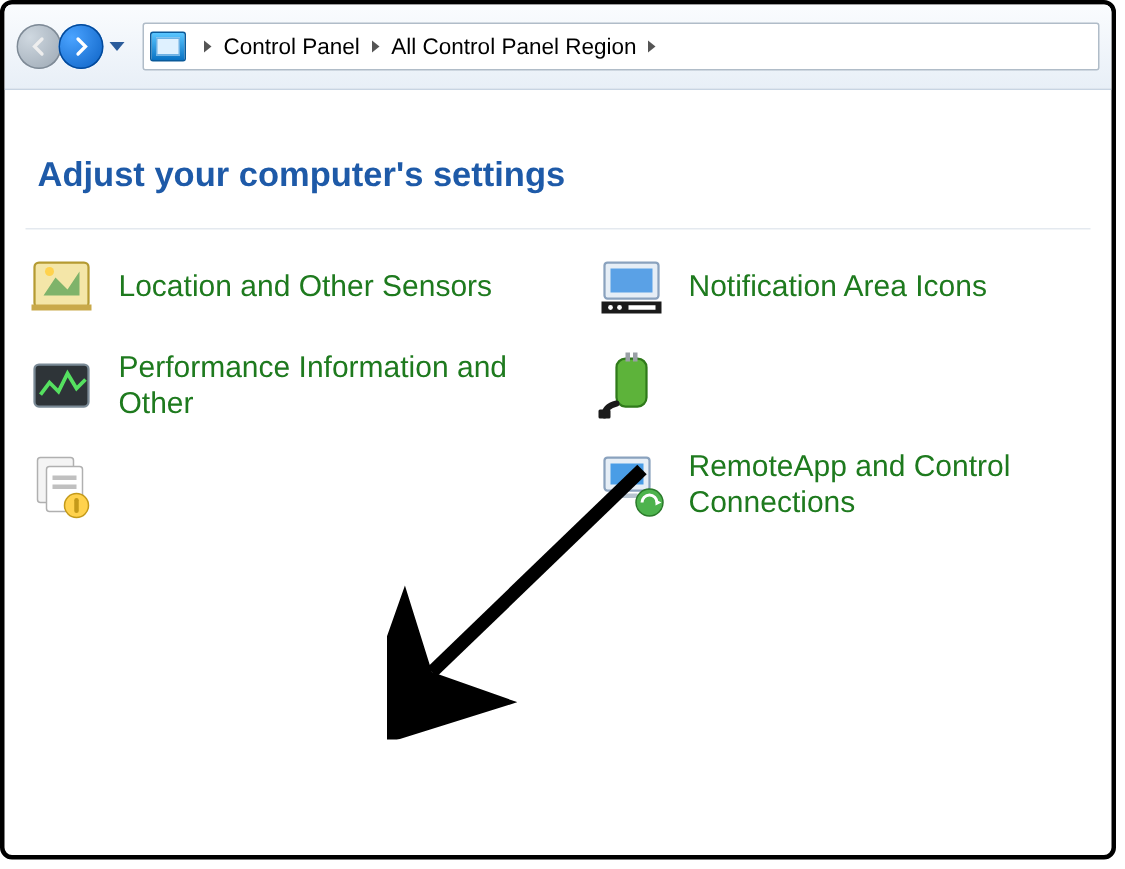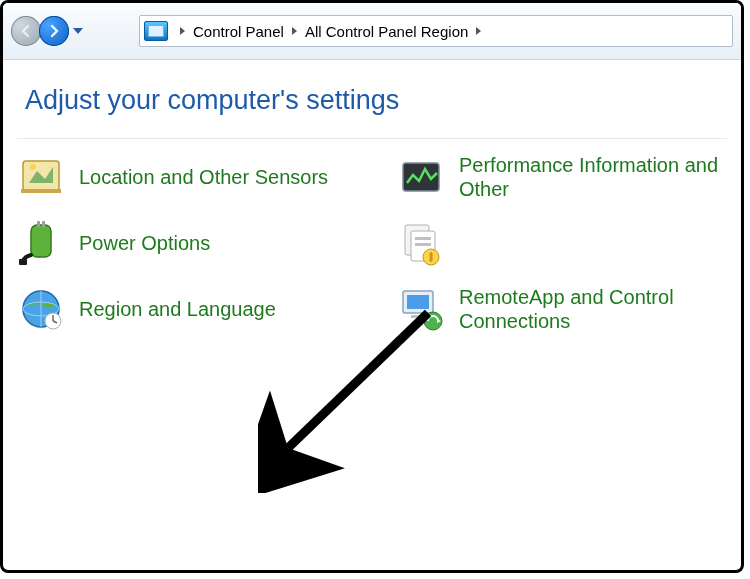--- a/index.html
+++ b/index.html
@@ -22,21 +22,20 @@
     overflow: hidden;
   }
   
   .navbar {
     display: flex;
     align-items: center;
     height: 48px;
     padding: 4px 8px;
     background: linear-gradient(#fafcfe, #e8eff7);
     border-bottom: 1px solid #c8d4e2;
-    gap: 44px;
   }
   .nav-buttons {
     display: flex;
     align-items: center;
     margin-right: 6px;
   }
   .nav-circle {
     width: 30px;
     height: 30px;
     border-radius: 50%;
@@ -99,23 +98,24 @@
     border-left: 5px solid #555;
     margin: 0 8px;
   }
   .crumb-text { white-space: nowrap; }
 
   
   .content {
     padding: 20px 14px 0 14px;
   }
   .heading {
-    font-size: 27px;
+    font-size: 23px;
     color: #1e5aa8;
-    margin: 5px 0 22px 8px;
+    margin: 23px 0 22px 8px;
+    font-weight: bold;
   }
   .divider {
     height: 1px;
     background: #e4e9ef;
     margin-bottom: 14px;
   }
   .grid {
     display: grid;
     grid-template-columns: 370px 1fr;
     column-gap: 10px;
@@ -192,20 +192,33 @@
             <rect x="6" y="8" width="36" height="30" rx="3" fill="#f4e6a8" stroke="#b59b32" stroke-width="1.5"></rect>
             <polygon points="12,30 20,18 28,26 36,14 36,30" fill="#7fb36a"></polygon>
             <circle cx="16" cy="14" r="3" fill="#ffd24d"></circle>
             <rect x="4" y="36" width="40" height="4" fill="#c9a94a"></rect>
           </svg>
         </span>
         <span class="label">Location and Other Sensors</span>
       </div>
 
 
+      <div class="item">
+        <span class="icon">
+          <svg viewBox="0 0 48 48" width="48" height="48">
+            <rect x="6" y="8" width="36" height="24" rx="2" fill="#e6eef6" stroke="#8aa2be" stroke-width="1.5"></rect>
+            <rect x="10" y="12" width="28" height="16" fill="#5aa1e6"></rect>
+            <rect x="4" y="34" width="40" height="8" fill="#1a1a1a"></rect>
+            <circle cx="10" cy="38" r="1.6" fill="#fff"></circle>
+            <circle cx="16" cy="38" r="1.6" fill="#fff"></circle>
+            <rect x="22" y="36.5" width="18" height="3" fill="#fff"></rect>
+          </svg>
+        </span>
+        <span class="label">Notification Area Icons</span>
+      </div>
 
 
       <div class="item">
         <span class="icon">
           <svg viewBox="0 0 48 48" width="48" height="48">
             <rect x="6" y="10" width="36" height="28" rx="3" fill="#2e3438" stroke="#7a8a96" stroke-width="1.5"></rect>
             <polyline points="10,30 16,22 22,28 28,16 34,26 40,20" fill="none" stroke="#55e060" stroke-width="2.5"></polyline>
           </svg>
         </span>
         <span class="label">Performance Information and Other</span>
@@ -215,50 +228,35 @@
       <div class="item">
         <span class="icon">
           <svg viewBox="0 0 48 48" width="48" height="48">
             <rect x="14" y="6" width="20" height="32" rx="6" fill="#5db33a" stroke="#2f7a1a" stroke-width="1.5"></rect>
             <rect x="20" y="2" width="3" height="6" fill="#9aa0a6"></rect>
             <rect x="25" y="2" width="3" height="6" fill="#9aa0a6"></rect>
             <path d="M14 36 q-8 2 -8 8" stroke="#1a1a1a" stroke-width="4" fill="none" stroke-linecap="round"></path>
             <rect x="2" y="40" width="8" height="6" rx="1" fill="#1a1a1a"></rect>
           </svg>
         </span>
-        <span class="label">Power Options</span>
       </div>
 
       <div class="item">
         <span class="icon">
           <svg viewBox="0 0 48 48" width="48" height="48">
             <rect x="8" y="6" width="24" height="30" rx="2" fill="#f4f4f4" stroke="#b0b0b0"></rect>
             <rect x="14" y="12" width="24" height="30" rx="2" fill="#ffffff" stroke="#b0b0b0"></rect>
             <rect x="18" y="18" width="16" height="3" fill="#c0c0c0"></rect>
             <rect x="18" y="24" width="16" height="3" fill="#c0c0c0"></rect>
             <circle cx="34" cy="38" r="8" fill="#ffd24d" stroke="#c49a1a"></circle>
             <rect x="32.5" y="33" width="3" height="10" rx="1.5" fill="#c49a1a"></rect>
           </svg>
         </span>
       </div>
 
-      <div class="item">
-        <span class="icon">
-          <svg viewBox="0 0 48 48" width="48" height="48">
-            <circle cx="24" cy="24" r="18" fill="#4aa3e6" stroke="#1e6aa8" stroke-width="1.5"></circle>
-            <path d="M10 20 q8 -6 16 0 q8 6 14 -2" fill="#5db33a"></path>
-            <ellipse cx="24" cy="24" rx="18" ry="7" fill="none" stroke="#9ed0f4" stroke-width="1"></ellipse>
-            <line x1="24" y1="6" x2="24" y2="42" stroke="#9ed0f4" stroke-width="1"></line>
-            <circle cx="36" cy="36" r="8" fill="#fff" stroke="#b0b0b0"></circle>
-            <line x1="36" y1="36" x2="36" y2="30" stroke="#666" stroke-width="1.5"></line>
-            <line x1="36" y1="36" x2="40" y2="38" stroke="#666" stroke-width="1.5"></line>
-          </svg>
-        </span>
-        <span class="label">Region and Language</span>
-      </div>
 
       <div class="item">
         <span class="icon">
           <svg viewBox="0 0 48 48" width="48" height="48">
             <rect x="6" y="6" width="30" height="22" rx="2" fill="#e6eef6" stroke="#8aa2be" stroke-width="1.5"></rect>
             <rect x="10" y="10" width="22" height="14" fill="#4a9de6"></rect>
             <rect x="14" y="30" width="14" height="3" fill="#b8c4d0"></rect>
             <circle cx="36" cy="36" r="9" fill="#4db34d" stroke="#2a7a2a"></circle>
             <path d="M31 36 a5 5 0 0 1 10 0" fill="none" stroke="#fff" stroke-width="2"></path>
             <polygon points="40,34 44,36 40,38" fill="#fff"></polygon>

